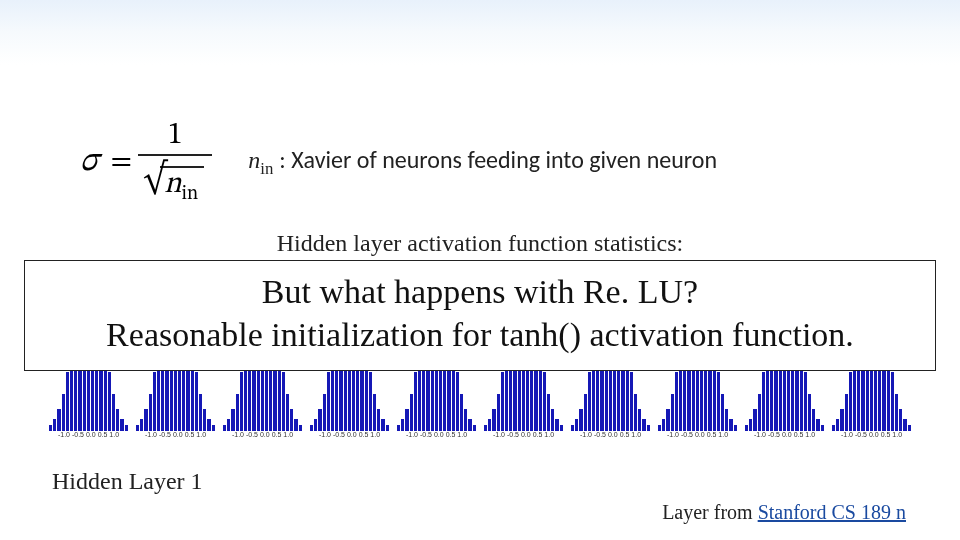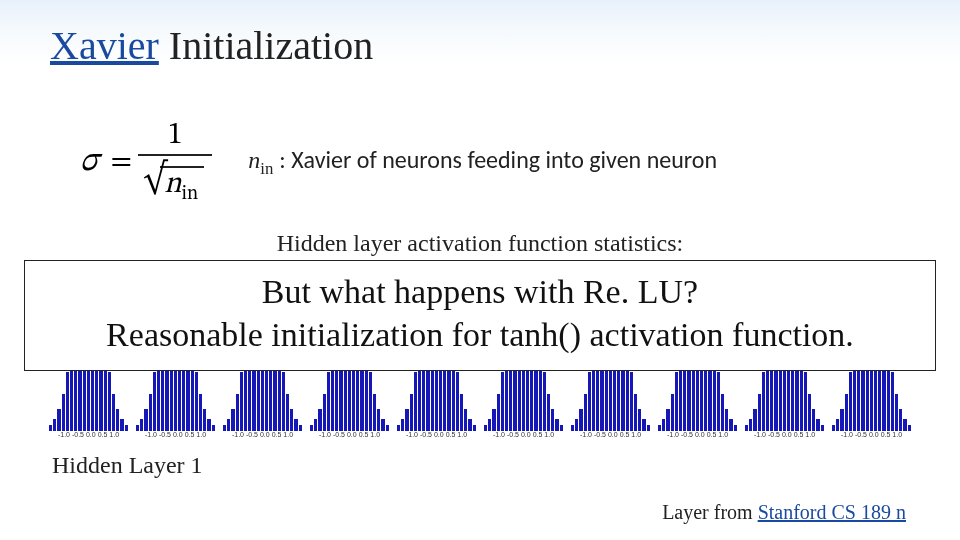--- a/index.html
+++ b/index.html
@@ -199,43 +199,40 @@
     color: #111;
     box-shadow: 0 0 0 rgba(0,0,0,0);
   }
 
   .label-left, .label-right {
     position: absolute;
     top: 452px;
     font-size: 24px;
     color: #222;
   }
-  .label-left { left: 52px; }
+  .label-left { left: 52px; margin-top: 16px; }
   .label-right { right: 80px; }
 
   .credit {
     position: absolute;
     bottom: 16px;
     right: 54px;
     font-size: 20px;
     color: #222;
   }
   .credit a {
     color: #1a4aa0;
     text-decoration: underline;
   }
 </style>
 </head>
 <body>
 
 <div class="slide">
 
-  <div class="title">
-    <a href="#">Xavier</a><span class="title-rest"> Initialization</span>
-  </div>
 
   <div class="formula-row">
     <div class="formula">
       <span class="sigma">σ</span>
       <span class="eq">=</span>
       <span class="frac">
         <span class="num">1</span>
         <span class="bar"></span>
         <span class="den">
           <span class="sqrt">

